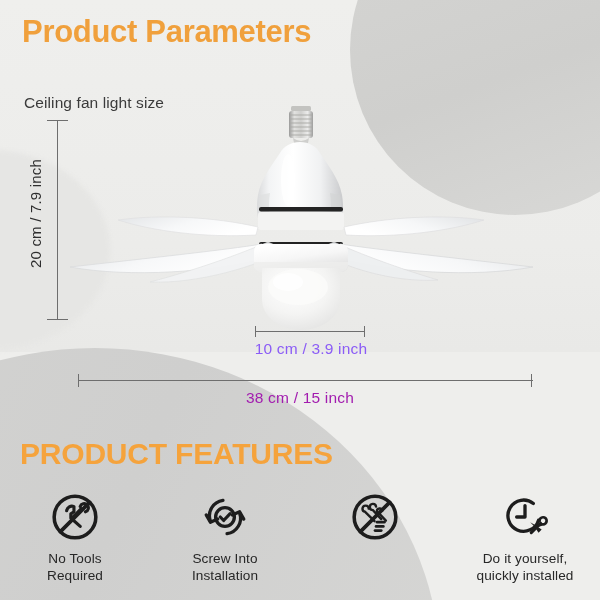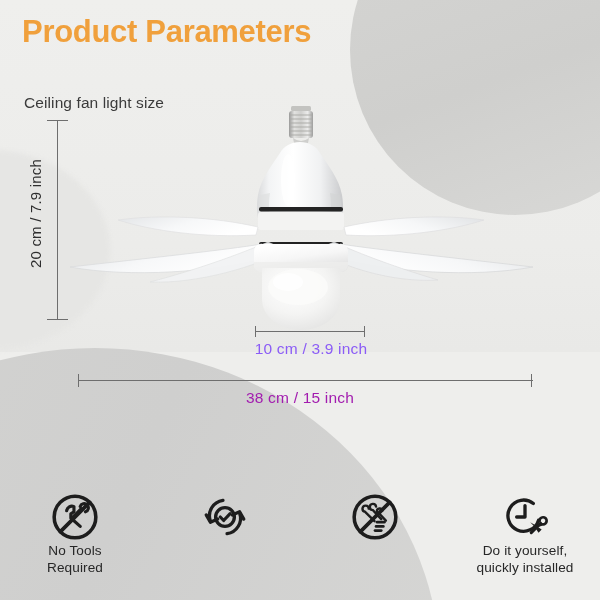--- a/index.html
+++ b/index.html
@@ -83,21 +83,21 @@
   }
 
   
   #features {
     position:absolute; left:0; top:492px; width:600px; height:100px;
     display:flex; align-items:flex-start;
   }
   .feature { flex:1; display:flex; flex-direction:column; align-items:center; }
   .feature .ficon { width:50px; height:50px; }
   .feature .flabel {
-    margin-top:0; text-align:center;
+    margin-top:8px; text-align:center;
     font-size:13.6px; line-height:1.26; color:#272727; letter-spacing:.1px;
     white-space:pre-line;
   }
 </style>
 </head>
 <body>
 
 <div id="stage">
 
   <div class="panel-top"></div>
@@ -210,20 +210,21 @@
     <div class="h10-label">10 cm / 3.9 inch</div>
   </div>
 
   <div>
     <div class="dim-line h38"></div>
     <div class="dim-line h38-capl"></div>
     <div class="dim-line h38-capr"></div>
     <div class="h38-label">38 cm / 15 inch</div>
   </div>
 
+  <div class="h2">PRODUCT FEATURES</div>
 
   <div id="features">
 
     <div class="feature">
       <svg class="ficon" viewBox="0 0 48 48">
         <circle cx="24" cy="24" r="20" fill="none" stroke="#1d1d1d" stroke-width="3.4"></circle>
         <path d="M16 18 a5 5 0 0 1 7 -4 l0 5 l-3 2 l0 4 l9 8" fill="none" stroke="#1d1d1d" stroke-width="3" stroke-linecap="round" stroke-linejoin="round"></path>
         <path d="M30 16 l-9 9" fill="none" stroke="#1d1d1d" stroke-width="3" stroke-linecap="round"></path>
         <path d="M29 14 a4 4 0 1 1 5 5" fill="none" stroke="#1d1d1d" stroke-width="3" stroke-linecap="round"></path>
         <line x1="10" y1="38" x2="38" y2="10" stroke="#1d1d1d" stroke-width="3.6" stroke-linecap="round"></line>
@@ -234,20 +235,22 @@
 
     <div class="feature">
       <svg class="ficon" viewBox="0 0 48 48">
         <path d="M10 28 a15 15 0 0 1 12 -20" fill="none" stroke="#1d1d1d" stroke-width="3.2" stroke-linecap="round"></path>
         <path d="M6 22 l4 7 l7 -3" fill="none" stroke="#1d1d1d" stroke-width="3.2" stroke-linecap="round" stroke-linejoin="round"></path>
         <path d="M38 20 a15 15 0 0 1 -12 20" fill="none" stroke="#1d1d1d" stroke-width="3.2" stroke-linecap="round"></path>
         <path d="M42 26 l-4 -7 l-7 3" fill="none" stroke="#1d1d1d" stroke-width="3.2" stroke-linecap="round" stroke-linejoin="round"></path>
         <circle cx="24" cy="24" r="9" fill="none" stroke="#1d1d1d" stroke-width="3.2"></circle>
         <path d="M19.5 24 l3.2 3.4 l6.2 -6.6" fill="none" stroke="#1d1d1d" stroke-width="3" stroke-linecap="round" stroke-linejoin="round"></path>
       </svg>
+      <div class="flabel">Screw Into
+Installation</div>
     </div>
 
     <div class="feature">
       <svg class="ficon" viewBox="0 0 48 48">
         <circle cx="24" cy="24" r="20" fill="none" stroke="#1d1d1d" stroke-width="3.4"></circle>
         <g fill="none" stroke="#1d1d1d" stroke-width="2.3" stroke-linecap="round">
           <path d="M18 16 a3 3 0 1 0 -3.5 3 l9 9"></path>
           <path d="M25 14 a3 3 0 1 0 -3 3.4 l8 8.6"></path>
           <path d="M31 18 a2.6 2.6 0 1 0 -2.6 3 l6 6.5"></path>
         </g>

